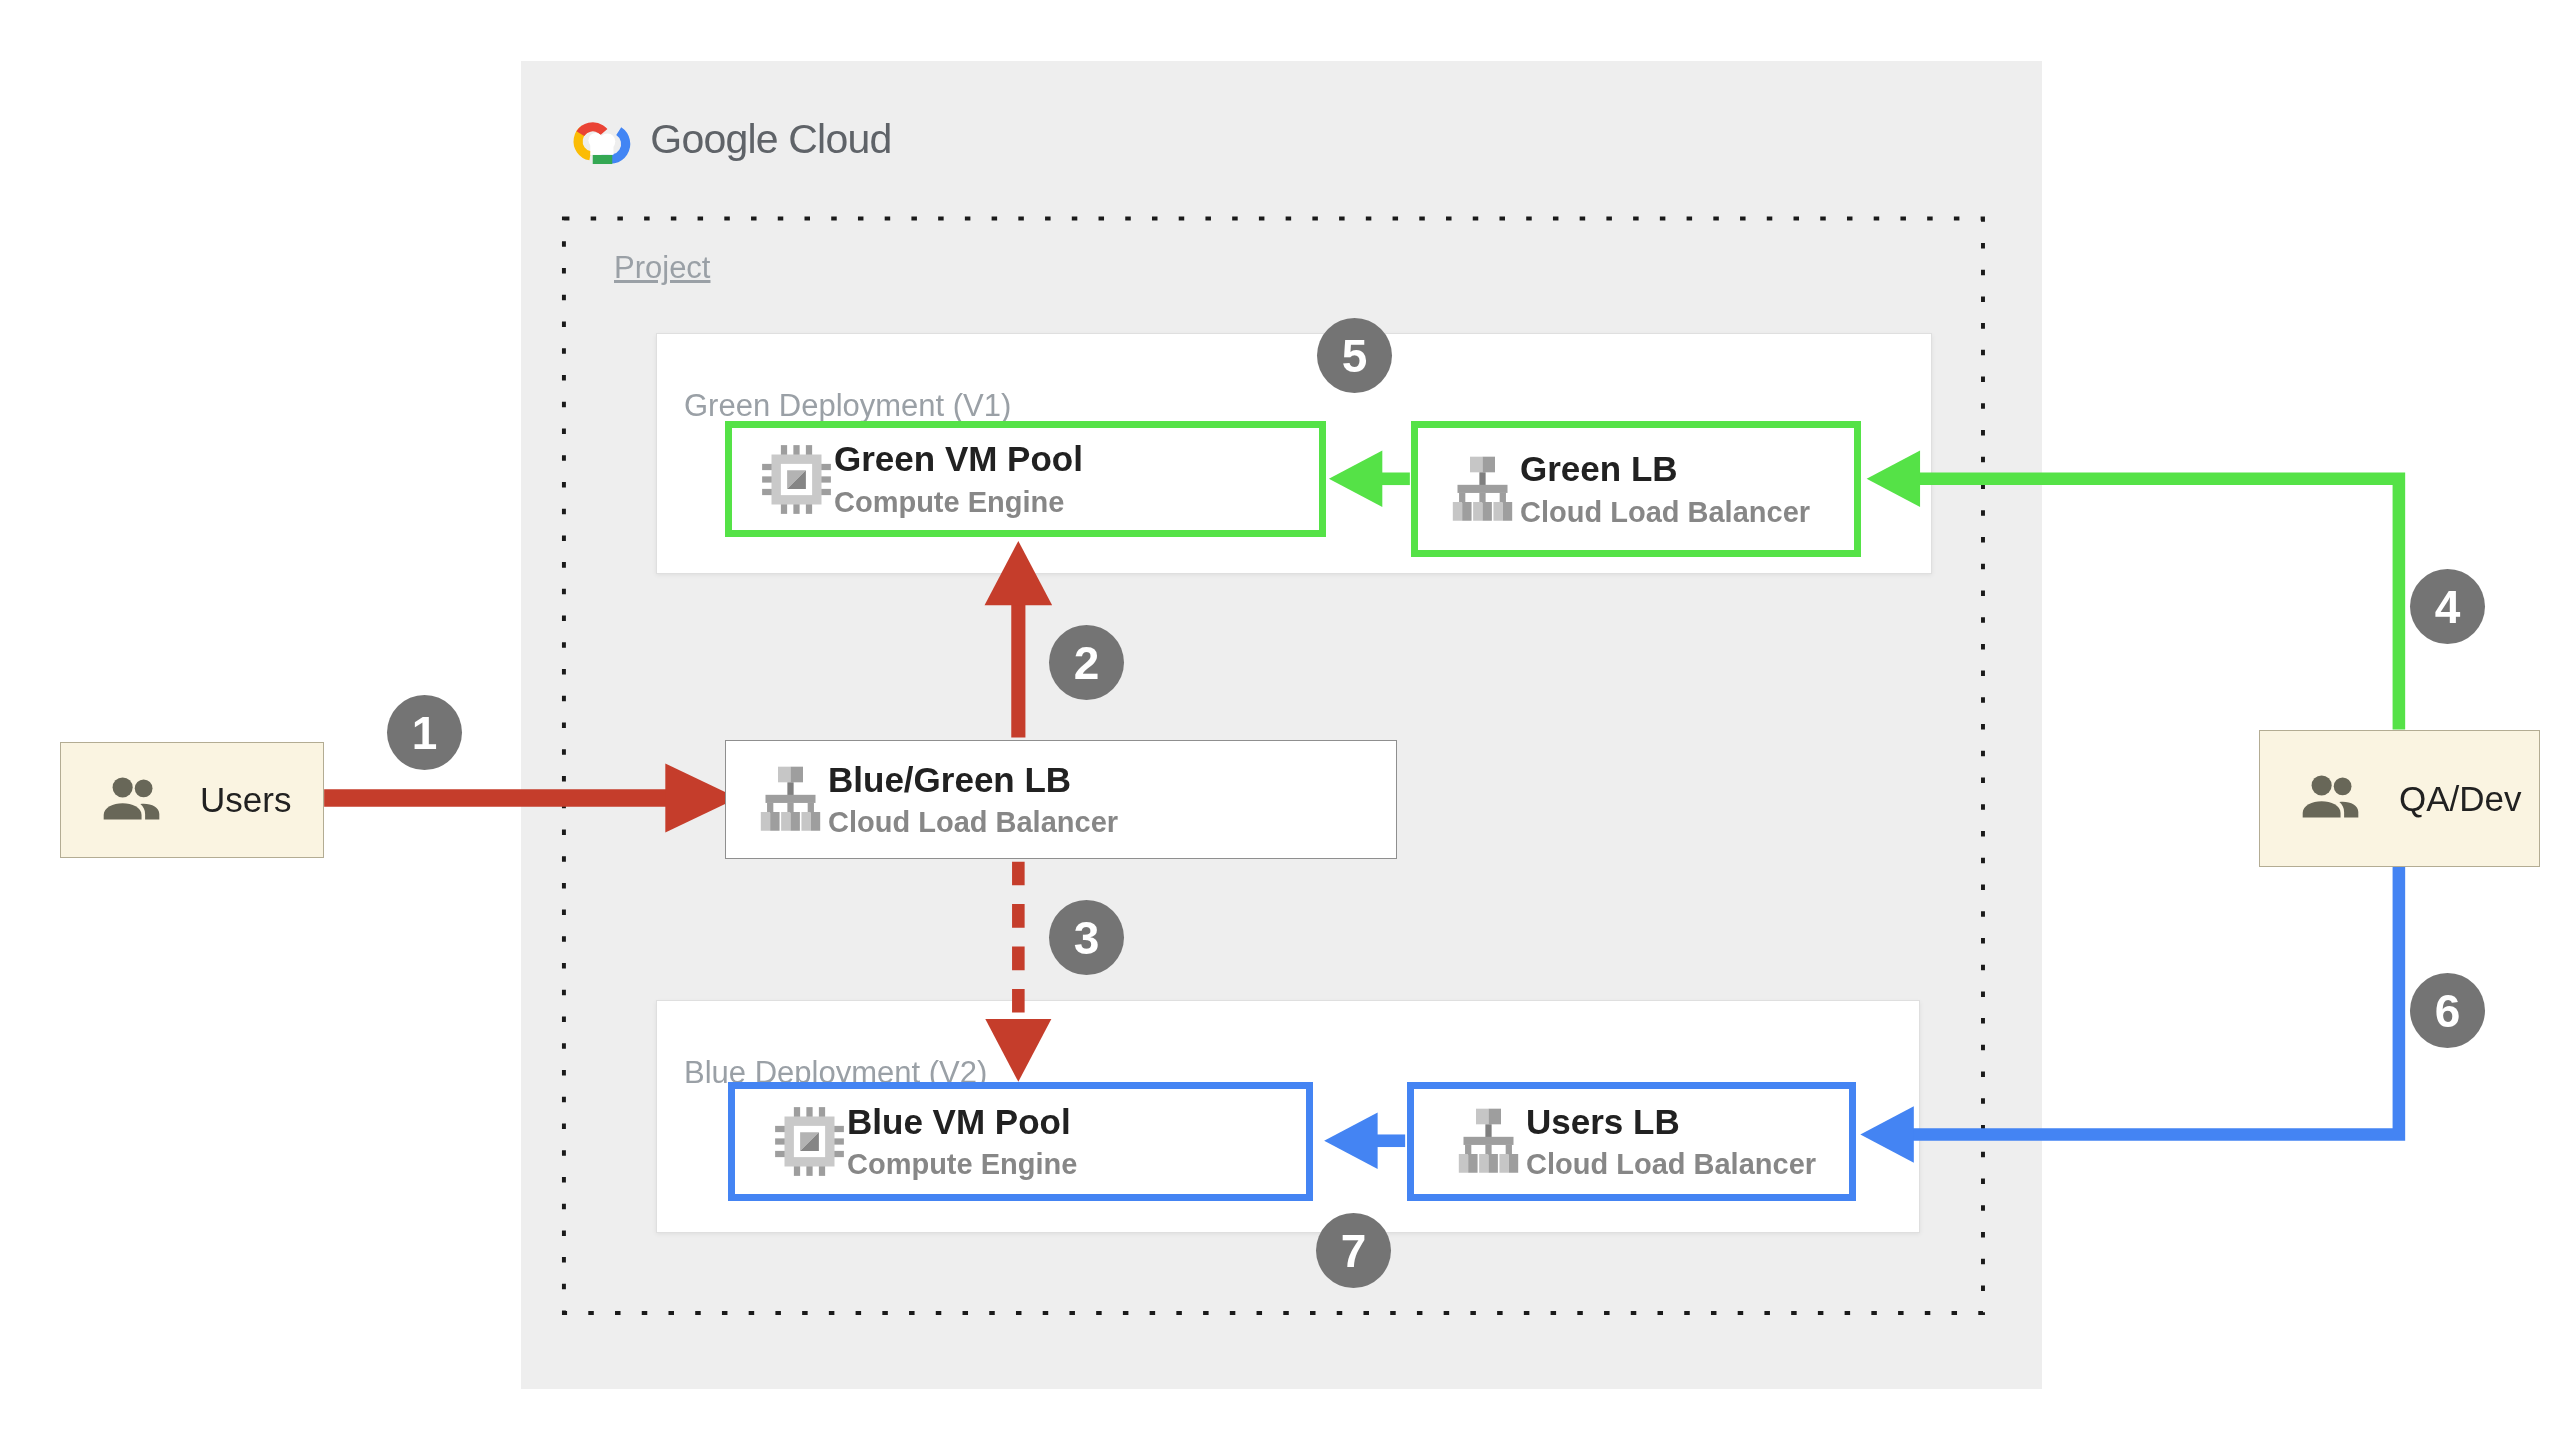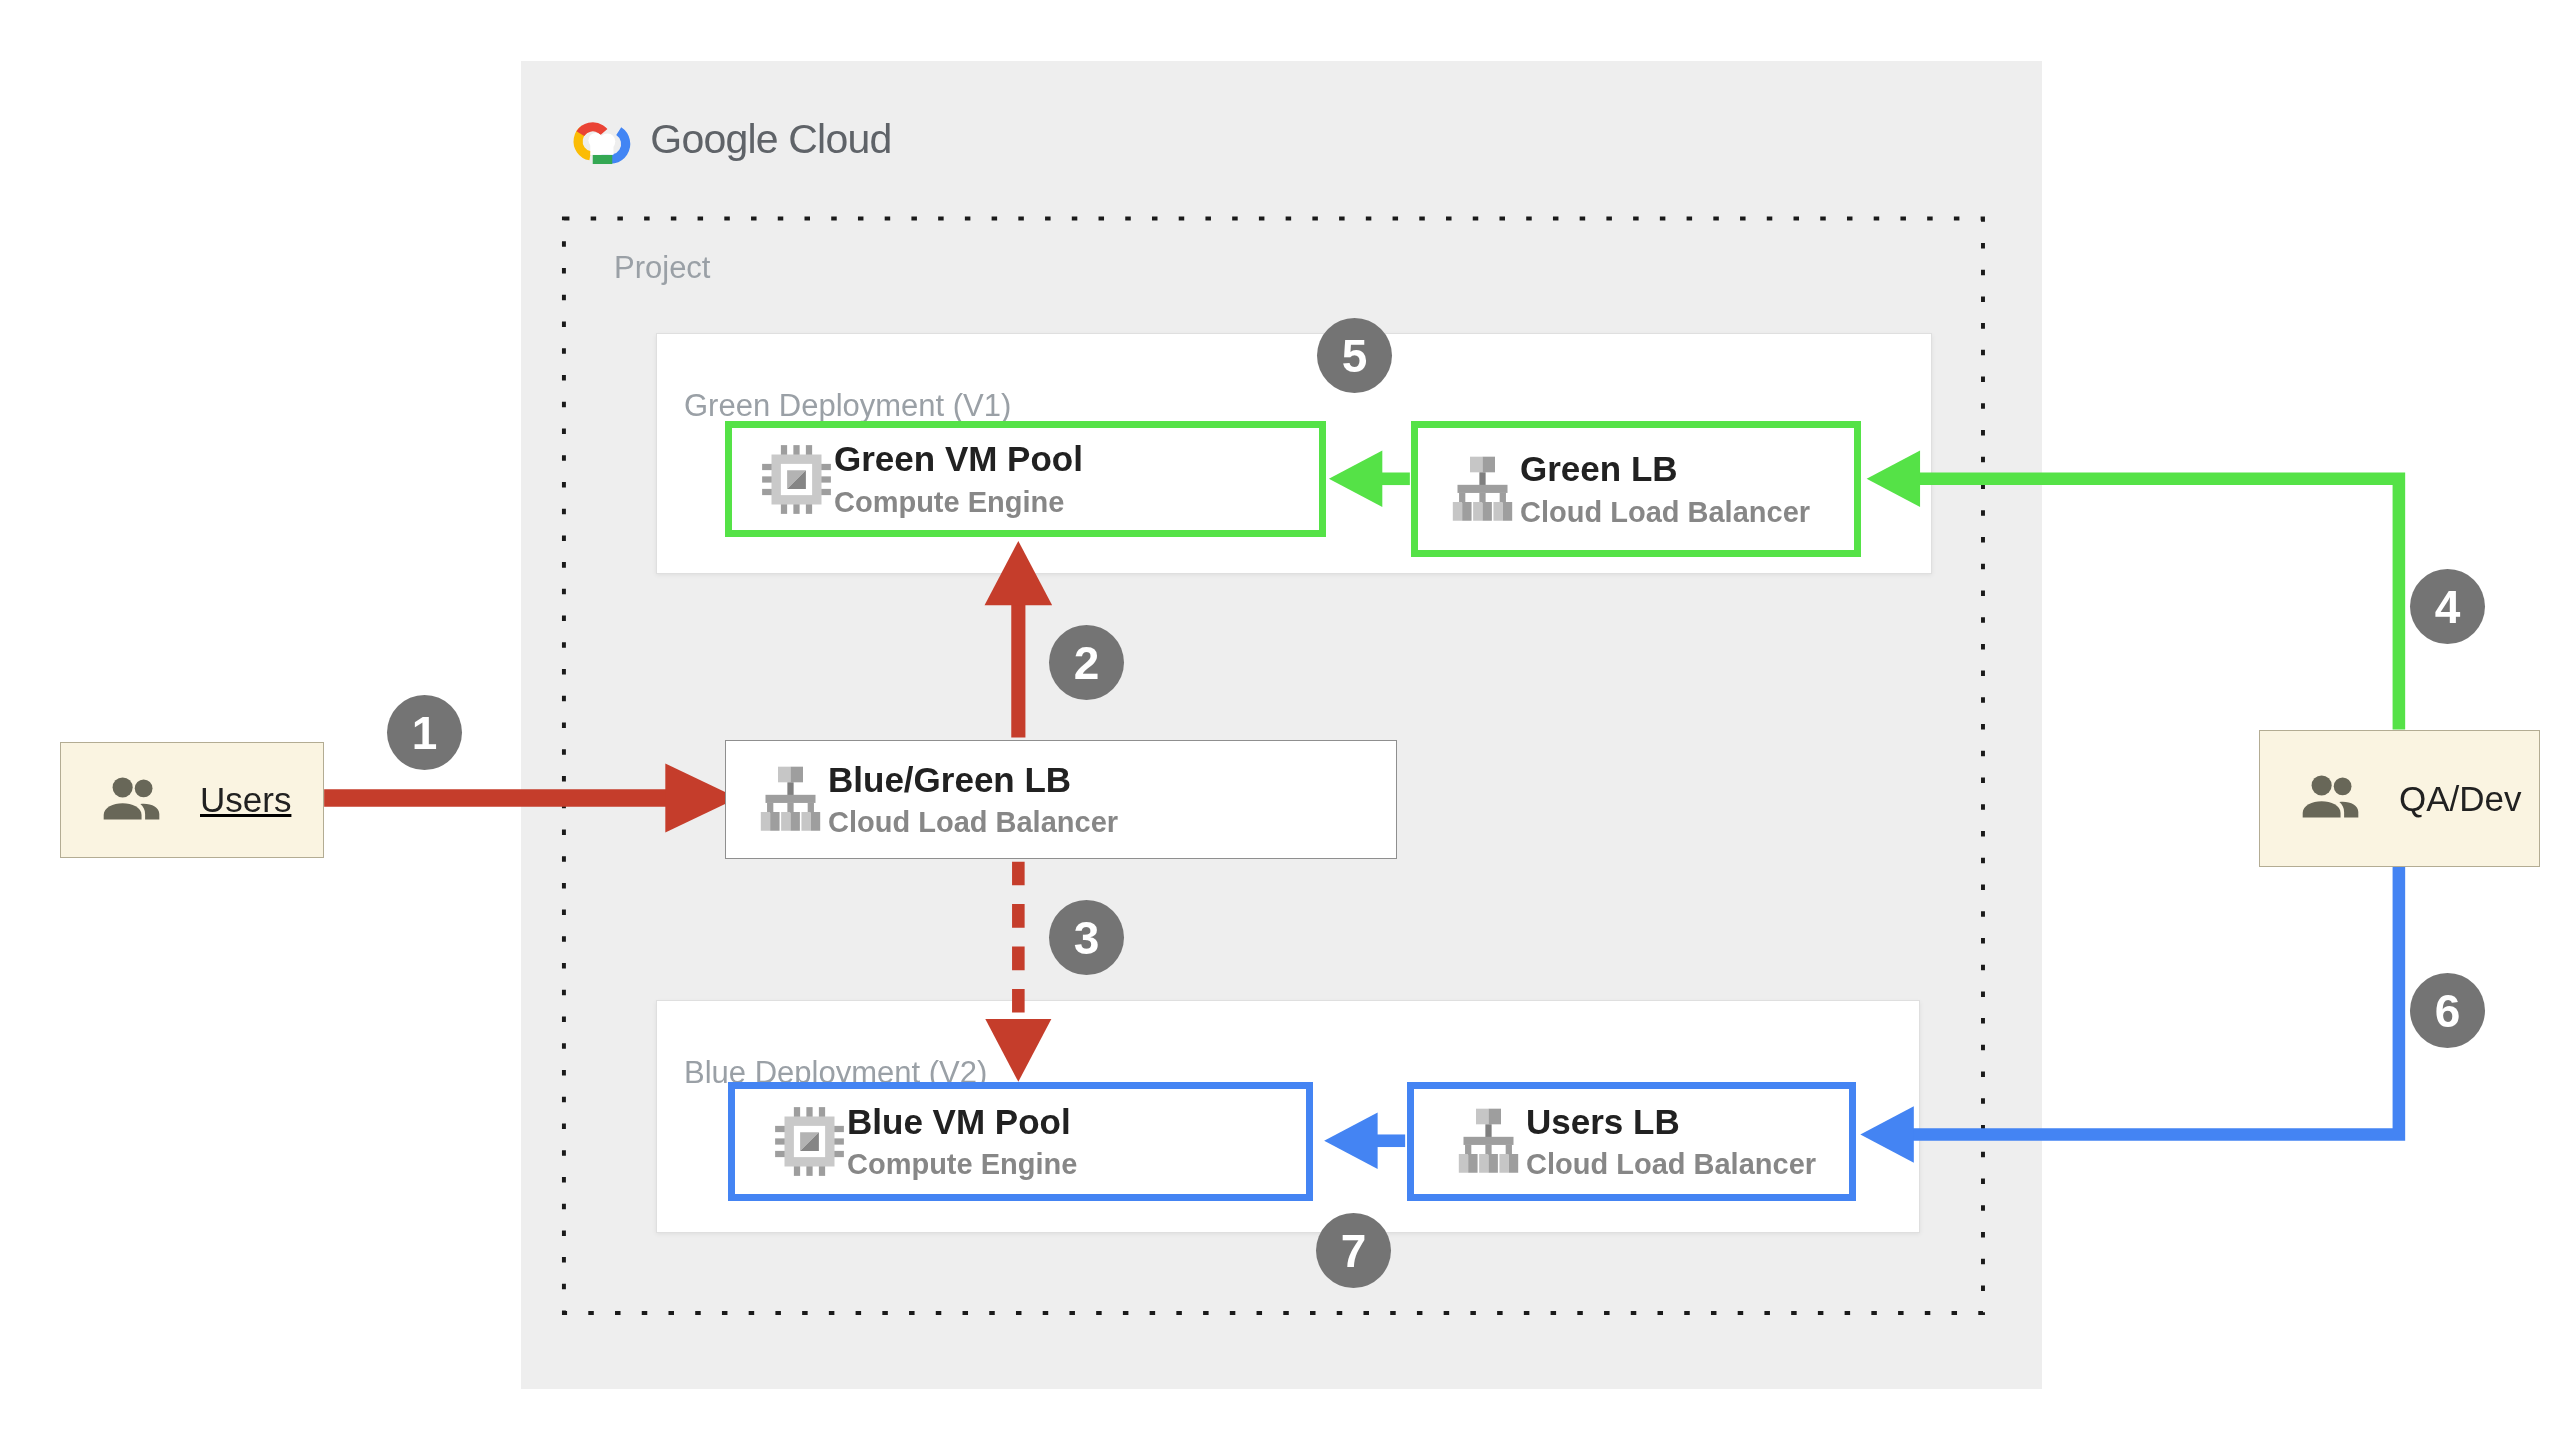--- a/index.html
+++ b/index.html
@@ -4,21 +4,21 @@
 <style>
   html,body{margin:0;padding:0;background:#ffffff;}
   .stage{
     position:relative;width:2576px;height:1434px;background:#ffffff;overflow:hidden;
     font-family:"Liberation Sans","DejaVu Sans",sans-serif;
   }
   .panel{position:absolute;left:521px;top:61px;width:1521px;height:1328px;background:var(--c-panel);}
   .logo{position:absolute;left:572px;top:110px;height:58px;display:flex;align-items:center;gap:17.3px;}
   .logo-text{font-size:41px;color:var(--c-logoText);letter-spacing:-0.8px;font-weight:500;}
   svg.layer{position:absolute;left:0;top:0;width:2576px;height:1434px;pointer-events:none;}
-  .project-label{position:absolute;left:614px;top:250px;font-size:31px;color:var(--c-muted);}
+  .project-label{position:absolute;left:614px;top:250px;font-size:31px;color:var(--c-muted);text-decoration:underline;}
   .deploy{
     position:absolute;background:#ffffff;border:1.6px solid var(--c-nodeBorder);
     box-shadow:0 2.4px 4.7px rgba(0,0,0,0.07);box-sizing:border-box;
   }
   .deploy-label{position:absolute;left:27px;top:27px;font-size:31px;color:var(--c-muted);margin-top:27px;}
   .node{
     position:absolute;background:#ffffff;box-sizing:border-box;
     display:flex;align-items:center;padding-left:27px;font-weight:bold;
   }
   .b-green{border:7.9px solid var(--c-green);}
@@ -209,21 +209,21 @@
   <div class="node b-blue" style="left:1407px;top:1082px;width:449px;height:119px;">
     <svg class="nicon" viewBox="0 0 24 24">
         <use href="#icon-lb"></use>
       </svg>
     <div>
       <div class="ntitle">Users LB</div>
       <div class="nsub">Cloud Load Balancer</div>
     </div>
   </div>
 
-  <div class="actor" style="left:60px;top:742px;width:264px;height:116px;text-decoration:underline;">
+  <div class="actor" style="left:60px;top:742px;width:264px;height:116px;">
     <svg class="aicon" viewBox="0 0 24 24">
         <use href="#icon-users"></use>
       </svg>
     <span class="alabel">Users</span>
   </div>
   <div class="actor" style="left:2259px;top:730px;width:281px;height:137px;">
     <svg class="aicon" viewBox="0 0 24 24">
         <use href="#icon-users"></use>
       </svg>
     <span class="alabel">QA/Dev</span>

